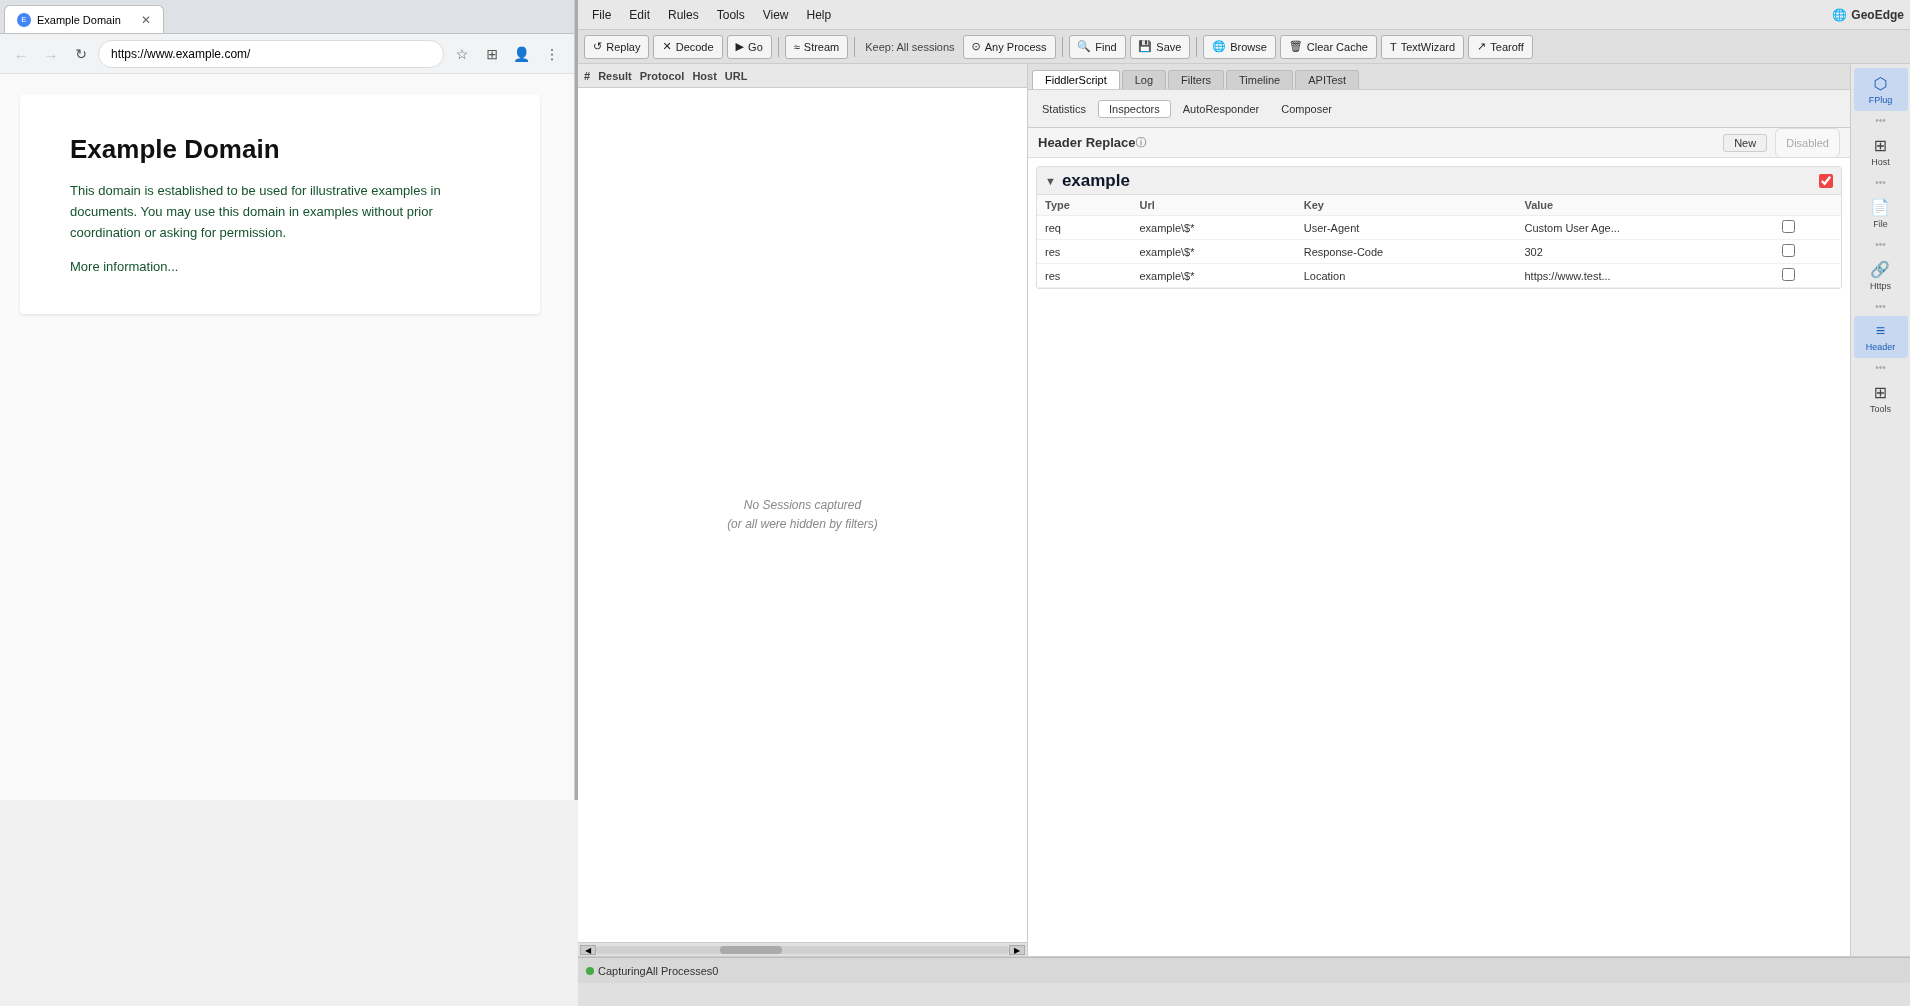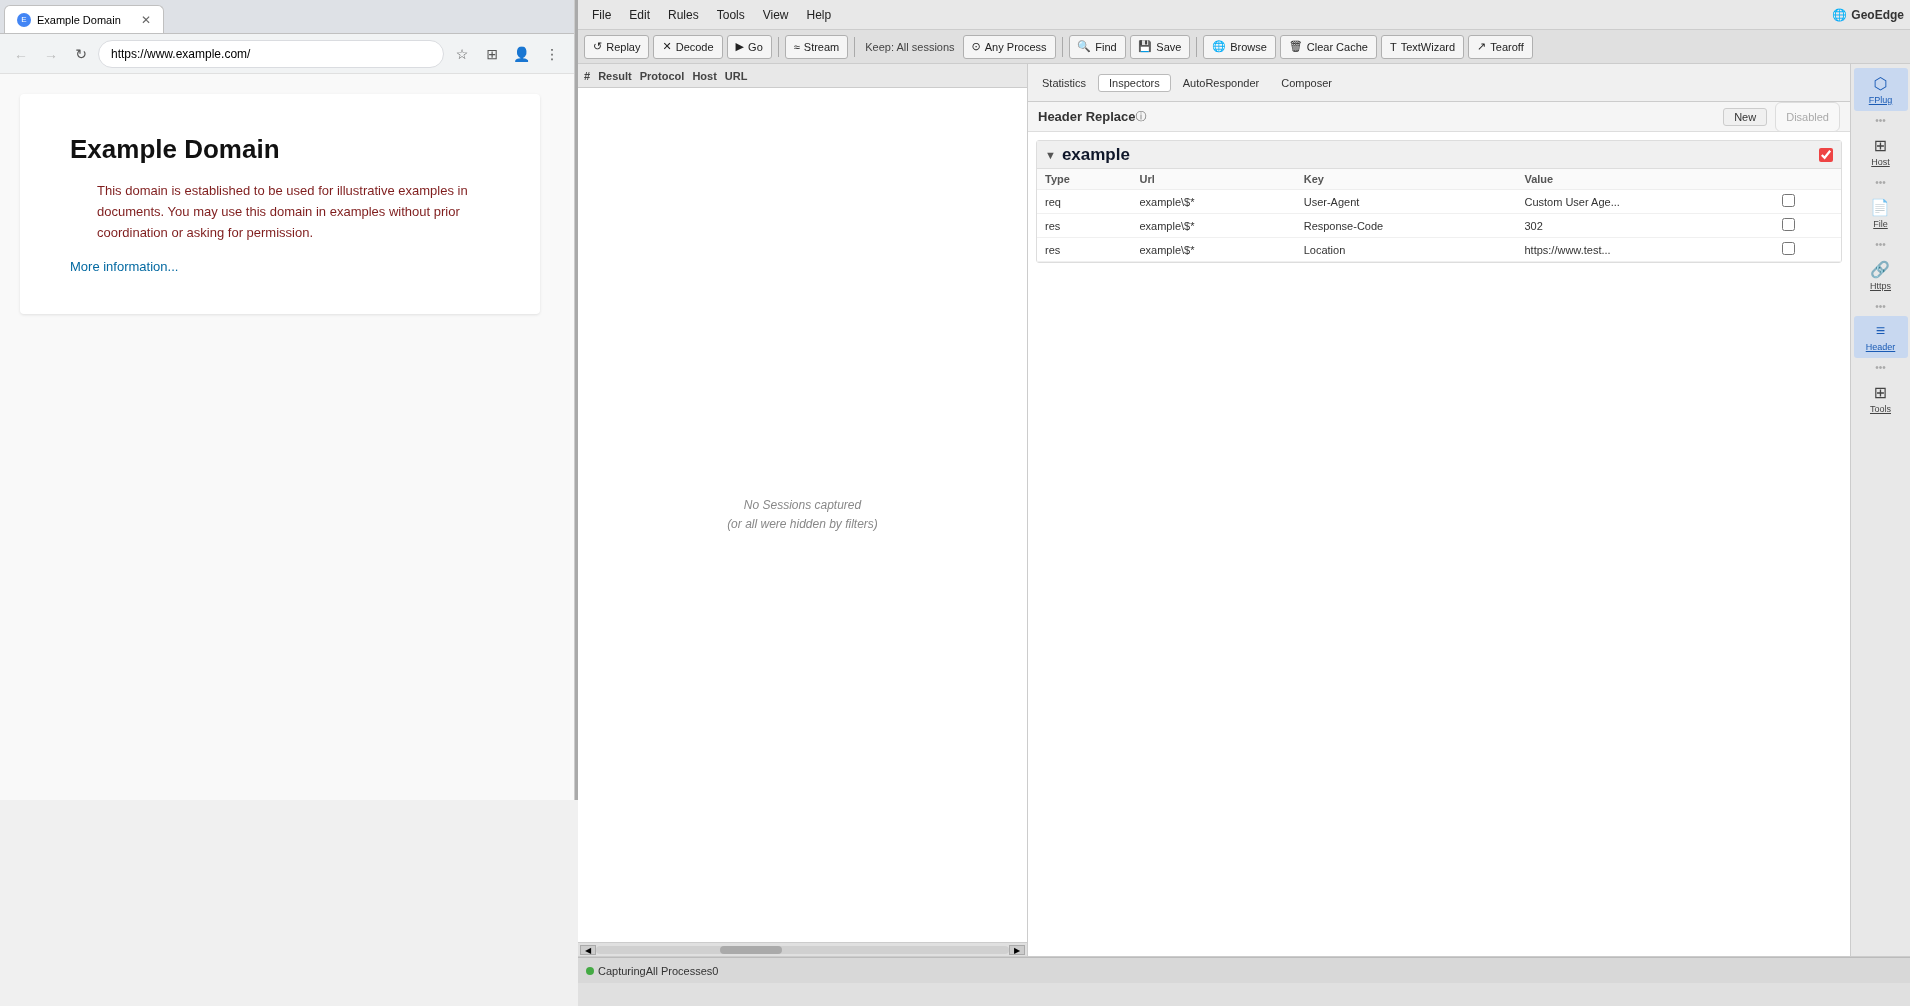--- a/index.html
+++ b/index.html
@@ -107,27 +107,26 @@
       box-shadow: 0 1px 3px rgba(0,0,0,0.1);
     }
     .example-domain-box h1 {
       font-size: 26px;
       font-weight: bold;
       margin-bottom: 16px;
       color: #111;
     }
     .example-domain-box p {
       font-size: 13px;
-      color: #7f1d1d;
+      color: #14532d;
       line-height: 1.6;
       margin-bottom: 16px;
-      margin-left: 27px;
     }
     .example-domain-box a {
-      color: #0369a1;
+      color: #14532d;
       font-size: 13px;
       text-decoration: none;
     }
 
     
     .fiddler-section {
       position: absolute;
       left: 578px; top: 0;
       width: 1332px;
       height: 1006px;
@@ -403,21 +402,21 @@
       display: flex;
       flex-direction: column;
       align-items: center;
       padding: 6px 2px;
       cursor: pointer;
       border-radius: 3px;
       color: #444;
     }
     .sidebar-icon-item.active { background: #c8d8f0; color: #1a5bb5; }
     .sidebar-icon-symbol { font-size: 16px; margin-bottom: 2px; }
-    .sidebar-icon-label { font-size: 9px; color: inherit; text-align: center; text-decoration: underline; }
+    .sidebar-icon-label { font-size: 9px; color: inherit; text-align: center; }
     .sidebar-dots { font-size: 10px; color: #aaa; margin: 2px 0; }
 
     
     .fiddler-bottom {
       height: 50px;
       background: #e0e0e0;
       border-top: 1px solid #ccc;
       display: flex;
       flex-direction: column;
     }
@@ -610,20 +609,27 @@
         <button style="width:16px;height:10px;background:#ccc;border:1px solid #aaa;font-size:8px;cursor:pointer;">◀</button>
         <div class="scrollbar-track">
           <div class="scrollbar-thumb"></div>
         </div>
         <button style="width:16px;height:10px;background:#ccc;border:1px solid #aaa;font-size:8px;cursor:pointer;">▶</button>
       </div>
     </div>
 
     <div class="inspector-panel">
 
+      <div class="inspector-tabs">
+        <div class="inspector-tab active">FiddlerScript</div>
+        <div class="inspector-tab">Log</div>
+        <div class="inspector-tab">Filters</div>
+        <div class="inspector-tab">Timeline</div>
+        <div class="inspector-tab">APITest</div>
+      </div>
 
       <div class="inspector-subtabs">
         <button class="subtab">Statistics</button>
         <button class="subtab active">Inspectors</button>
         <button class="subtab">AutoResponder</button>
         <button class="subtab">Composer</button>
       </div>
 
       <div class="header-replace-panel">
         <div class="header-replace-toolbar">

